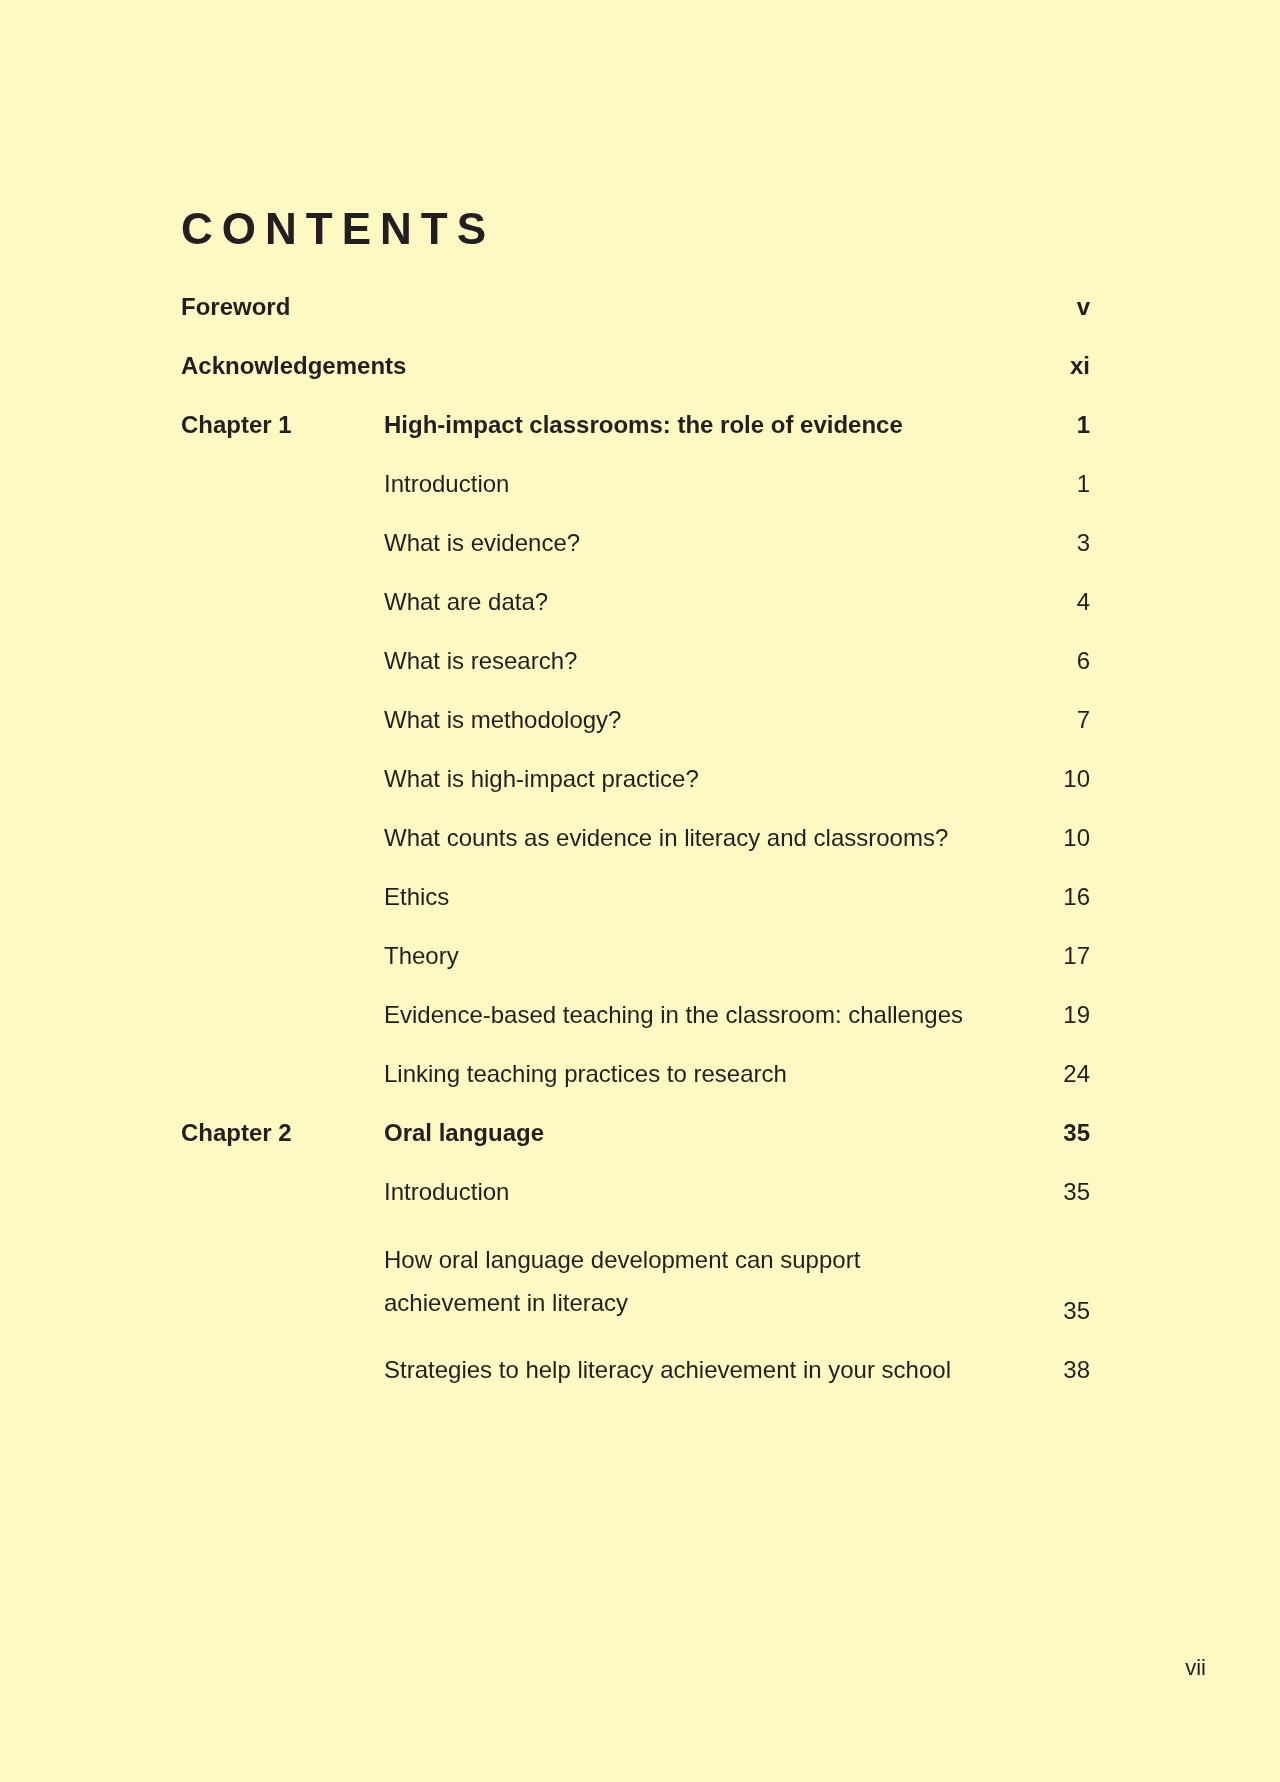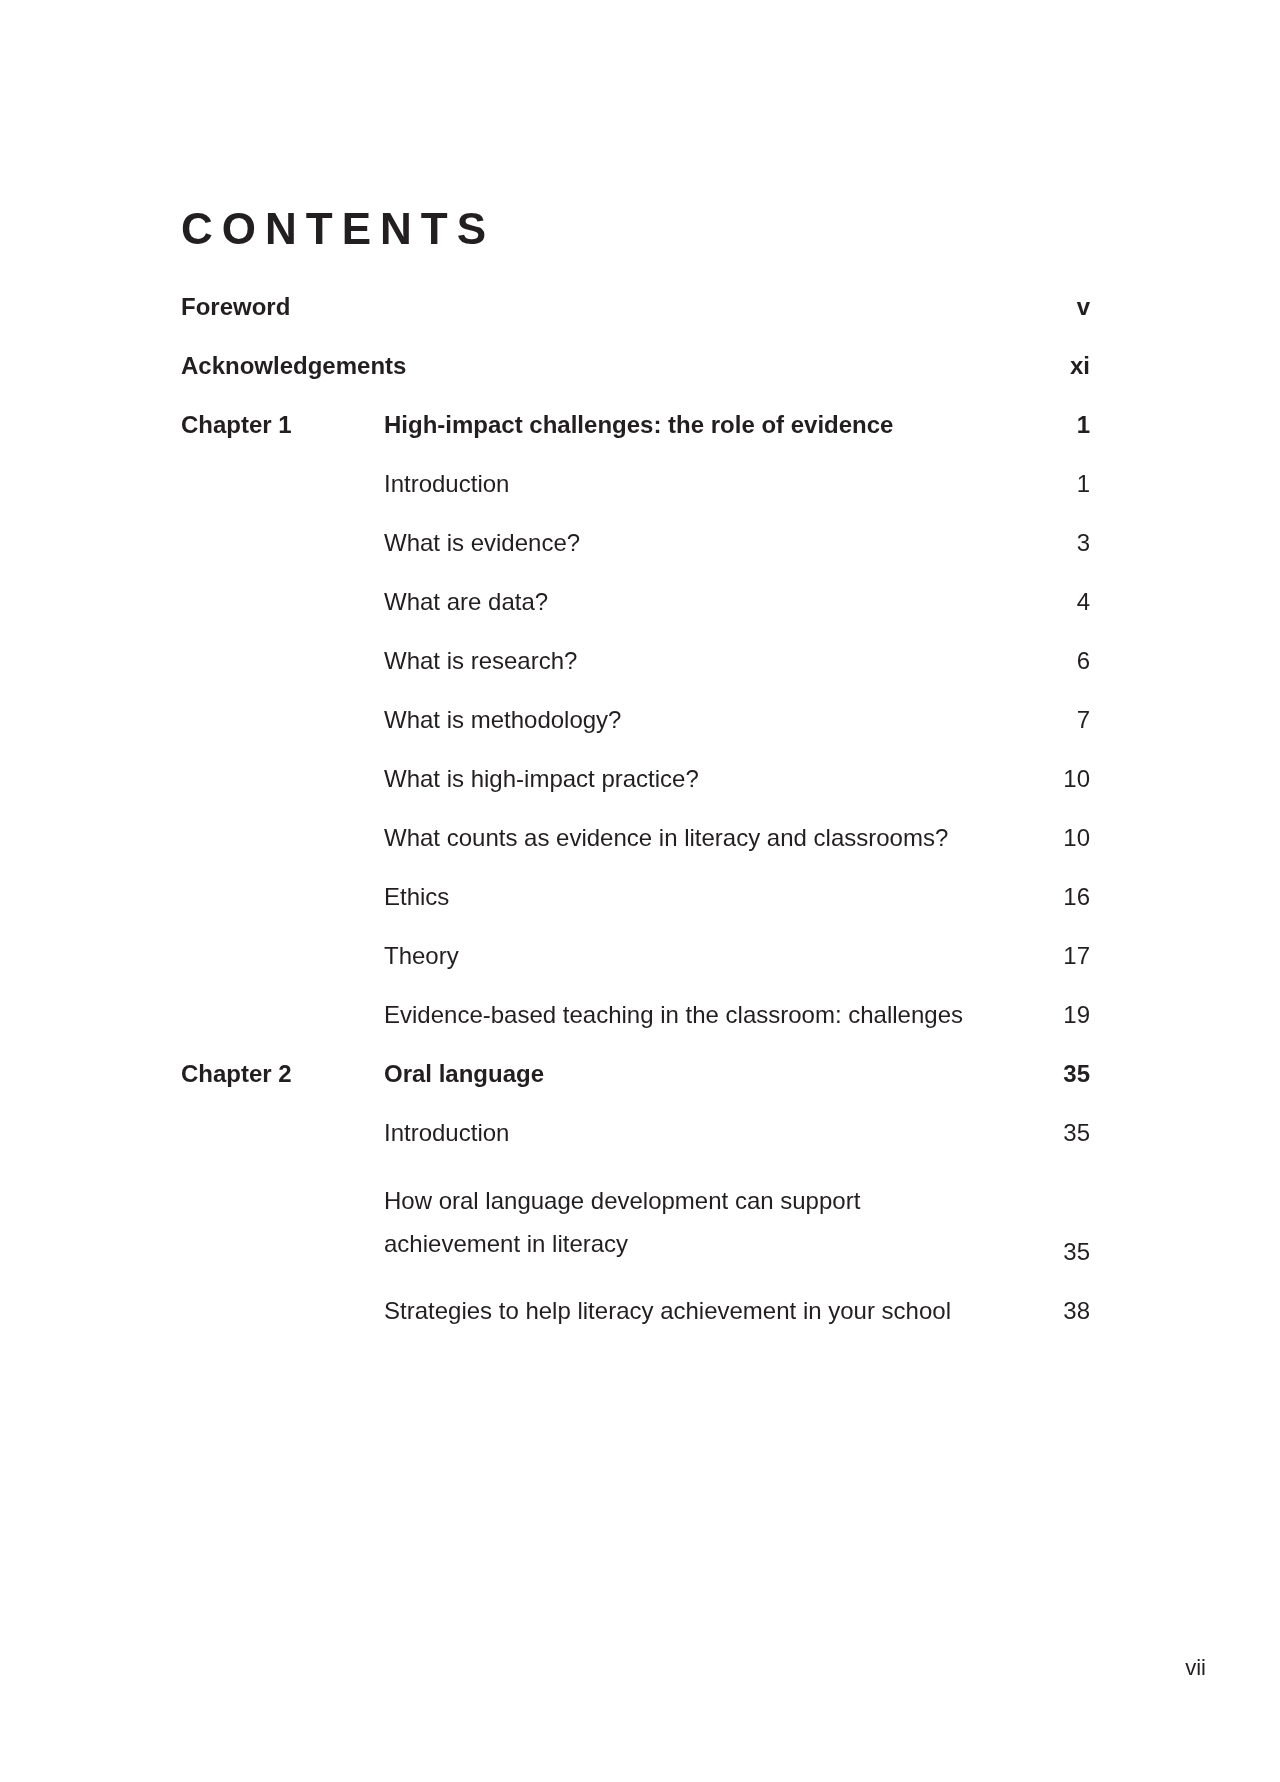--- a/index.html
+++ b/index.html
@@ -5,21 +5,21 @@
   html, body {
     margin: 0;
     padding: 0;
     background: #e8e8e8;
   }
   .page {
     position: relative;
     width: 1280px;
     height: 1782px;
     margin: 0 auto;
-    background: #ffffff;
+    background: #fef9c3;
     color: #231f20;
     font-family: "Liberation Sans", sans-serif;
     overflow: hidden;
   }
   .toc-title {
     position: absolute;
     left: 181px;
     top: 176px;
     font-size: 44px;
     font-weight: bold;
@@ -90,21 +90,21 @@
       <span class="label">Foreword</span>
       <span class="num">v</span>
     </div>
     <div class="row front bold">
       <span class="label">Acknowledgements</span>
       <span class="num">xi</span>
     </div>
 
     <div class="row bold">
       <span class="chapter-cell">Chapter 1</span>
-      <span class="label">High-impact challenges: the role of evidence</span>
+      <span class="label">High-impact classrooms: the role of evidence</span>
       <span class="num">1</span>
     </div>
 
     <div class="row">
       <span class="label">Introduction</span>
       <span class="num">1</span>
     </div>
     <div class="row">
       <span class="label">What is evidence?</span>
       <span class="num">3</span>
@@ -134,20 +134,24 @@
       <span class="num">16</span>
     </div>
     <div class="row">
       <span class="label">Theory</span>
       <span class="num">17</span>
     </div>
     <div class="row">
       <span class="label">Evidence-based teaching in the classroom: challenges</span>
       <span class="num">19</span>
     </div>
+    <div class="row">
+      <span class="label">Linking teaching practices to research</span>
+      <span class="num">24</span>
+    </div>
 
     <div class="row bold">
       <span class="chapter-cell">Chapter 2</span>
       <span class="label">Oral language</span>
       <span class="num">35</span>
     </div>
 
     <div class="row">
       <span class="label">Introduction</span>
       <span class="num">35</span>

